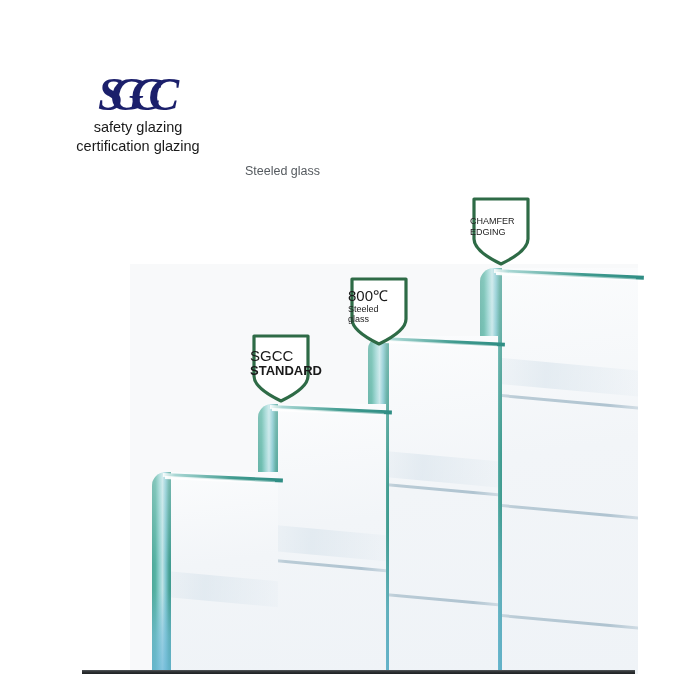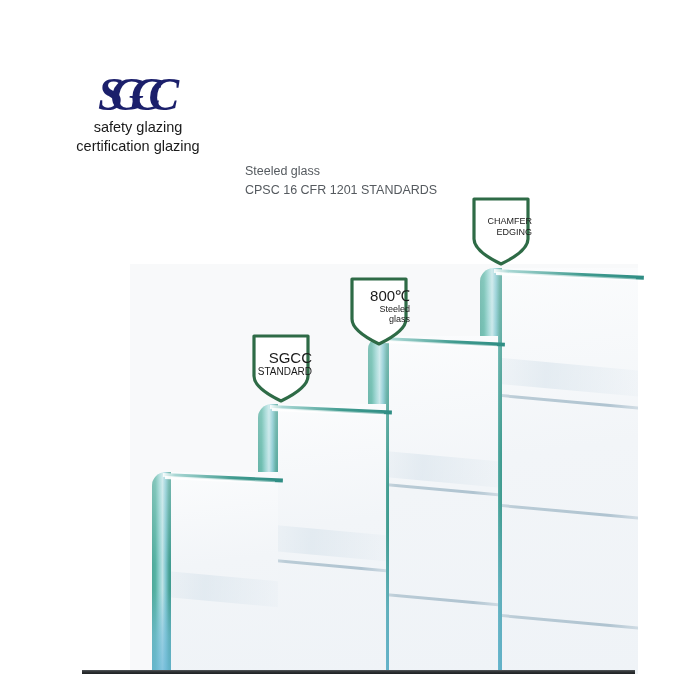--- a/index.html
+++ b/index.html
@@ -86,43 +86,42 @@
   }
 
   #baseline { position: absolute; left: 82px; top: 670px; width: 553px; height: 4px;
               background: linear-gradient(180deg, #555a5d 0%, #2f3234 45%, #1f2224 100%); }
 
   
   .badge { position: absolute; width: 62px; height: 72px; }
   .badge svg { position: absolute; inset: 0; width: 100%; height: 100%; }
   .badge .btxt {
     position: absolute; inset: 0; display: flex; flex-direction: column;
-    align-items: flex-end; justify-content: center; padding-bottom: 9px;
+    align-items: flex-start; justify-content: center; padding-bottom: 9px;
   }
   .btxt .big { font-size: 15px; color: #1a1a1a; line-height: 1.05; white-space: nowrap; }
   .btxt .sm  { font-size: 9px; color: #222; line-height: 1.18; white-space: nowrap; }
-  .btxt .md  { font-size: 10px; color: #1a1a1a; line-height: 1.15; white-space: nowrap; }
+  .btxt .md  { font-size: 13px; color: #1a1a1a; line-height: 1.15; white-space: nowrap; font-weight: bold; }
 </style>
 </head>
 <body>
 
 <div id="page">
 
   <div id="logo-block">
     <div id="logo-mark">SGCC</div>
     <div id="logo-lines">
       <div id="logo-line1">safety glazing</div>
       <div id="logo-line2">certification glazing</div>
     </div>
   </div>
 
 
   <div id="sub-wrap">
     <div class="sub-line">Steeled glass</div>
-    <div class="sub-line">CPSC 16 CFR 1201 STANDARDS</div>
   </div>
 
   <div id="stage">
 
     <div class="panel" style="left:350px; width:158px; height:406px;">
       <div class="face">
         <div class="sheen" style="top:96px;"></div>
         <div class="streak" style="top:132px;"></div>
         <div class="streak" style="top:242px;"></div>
         <div class="streak" style="top:352px;"></div>

